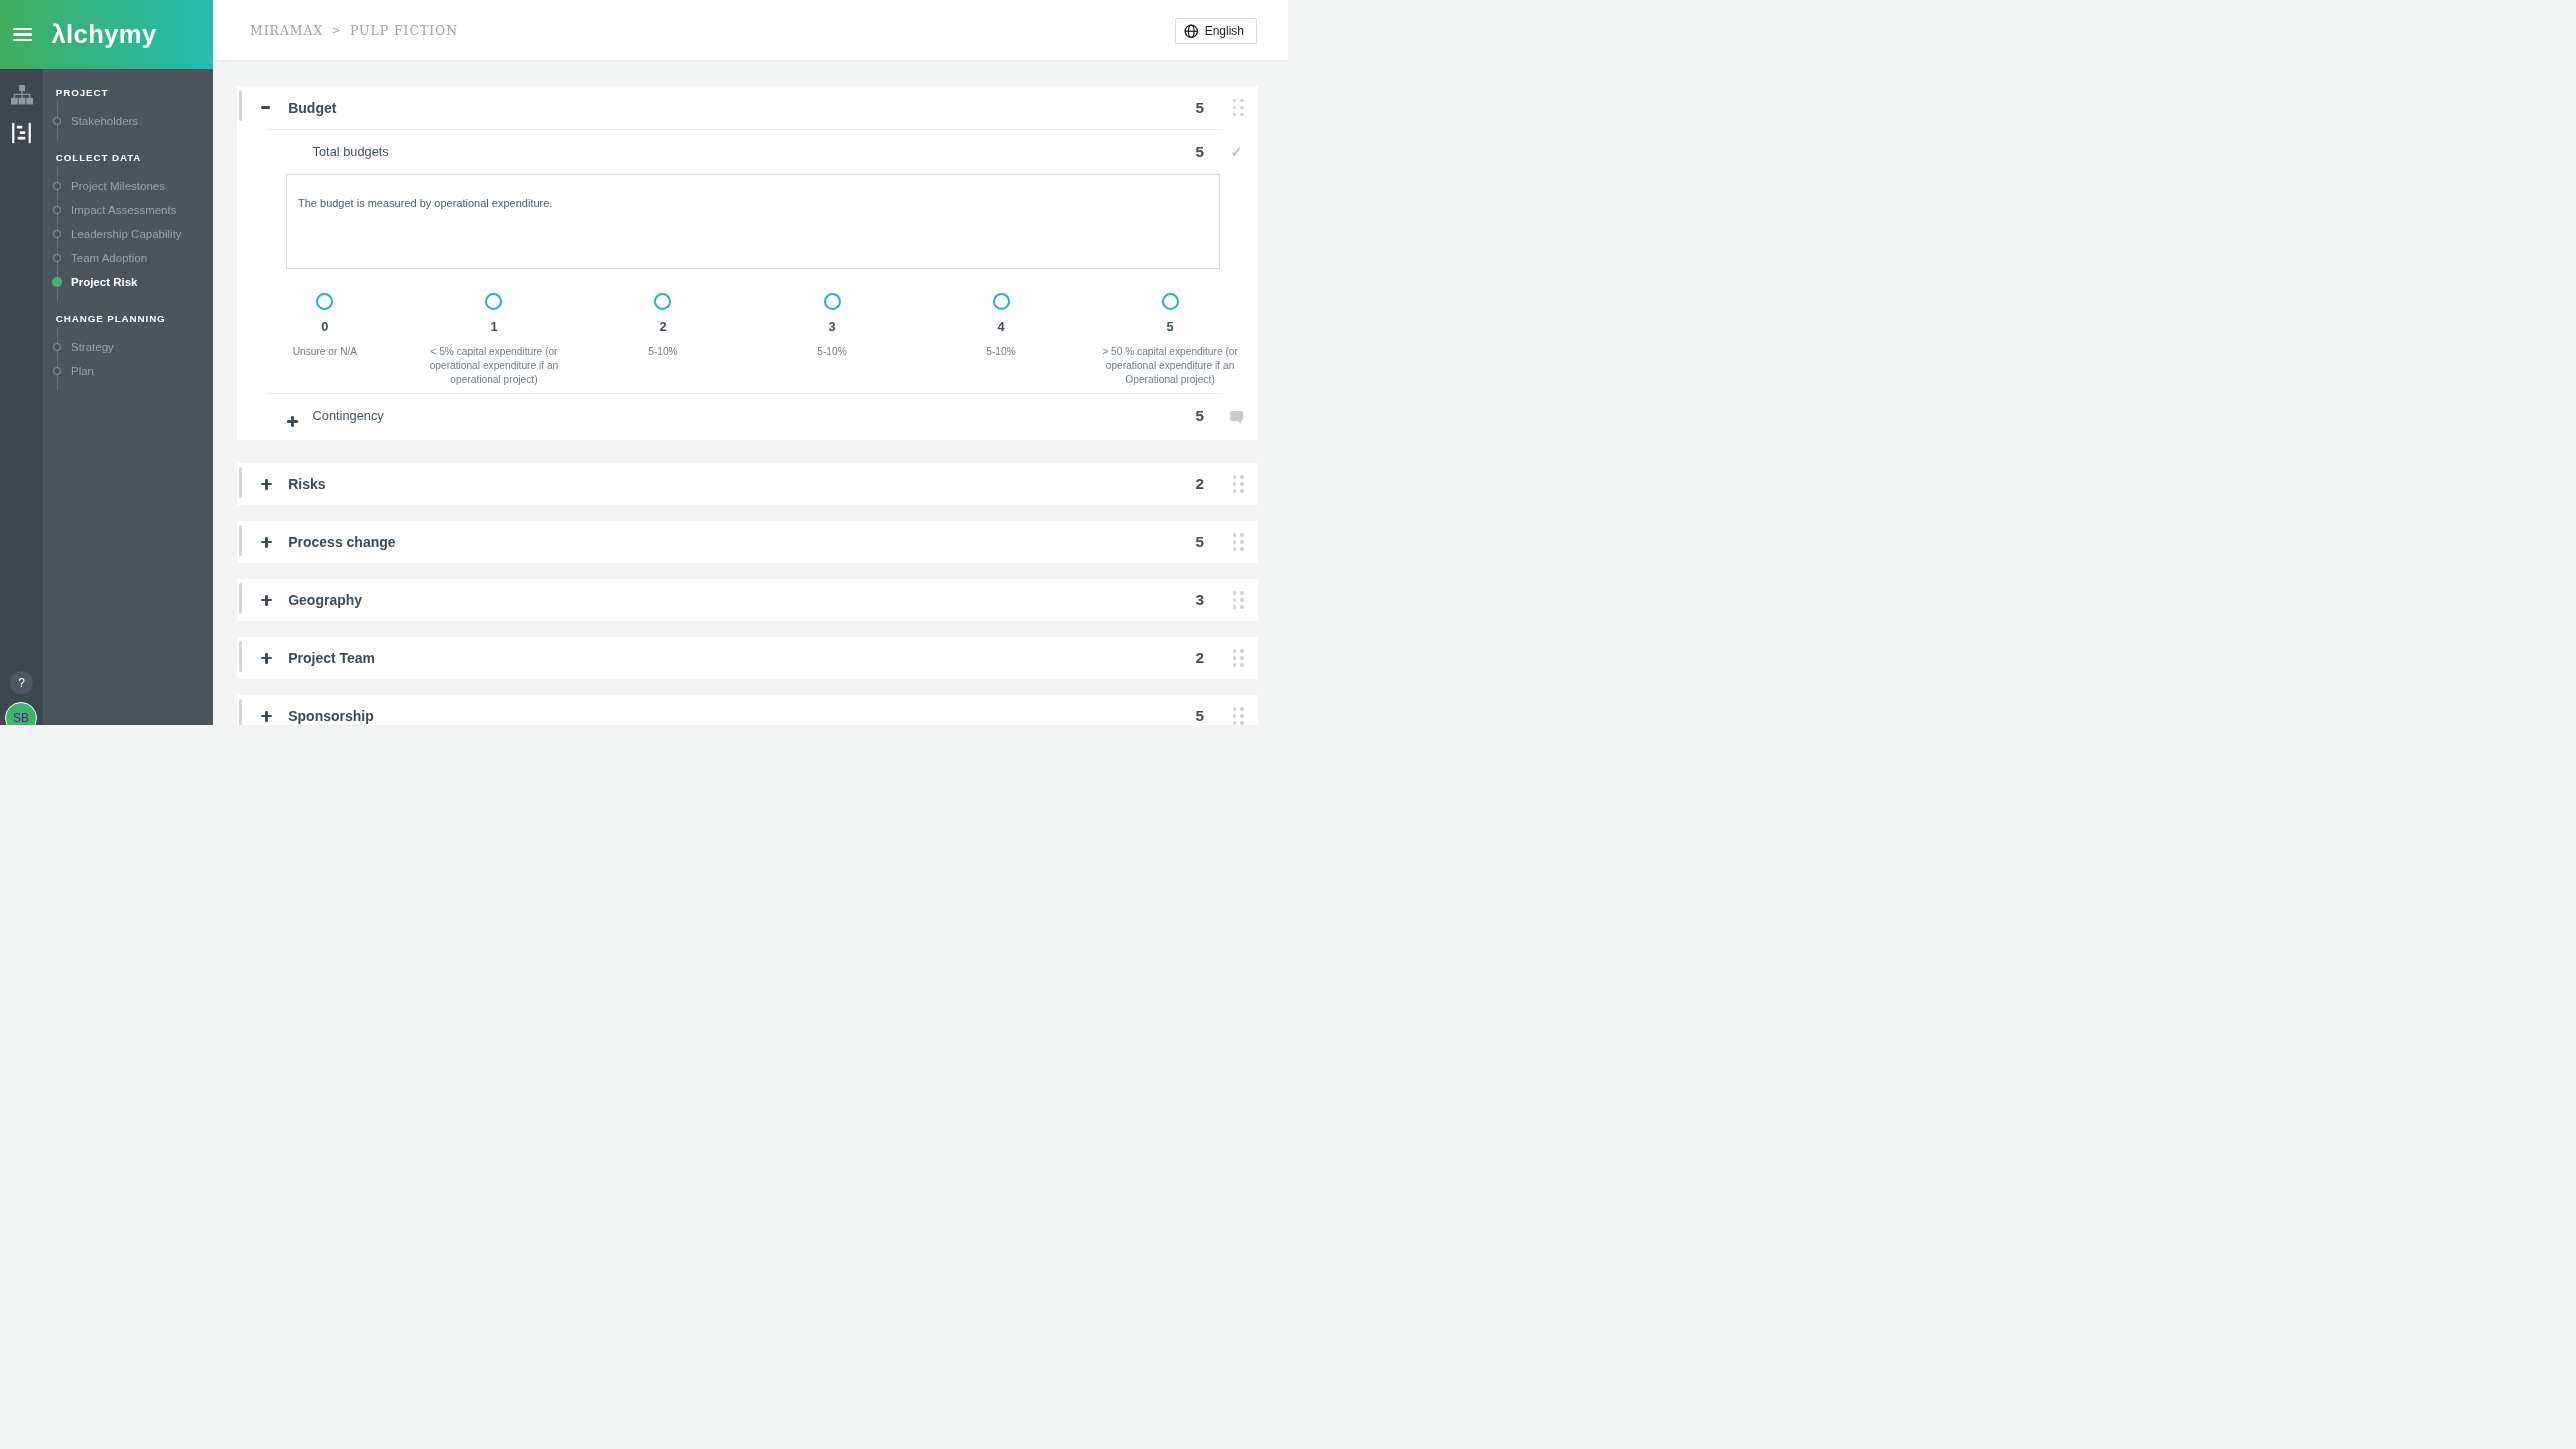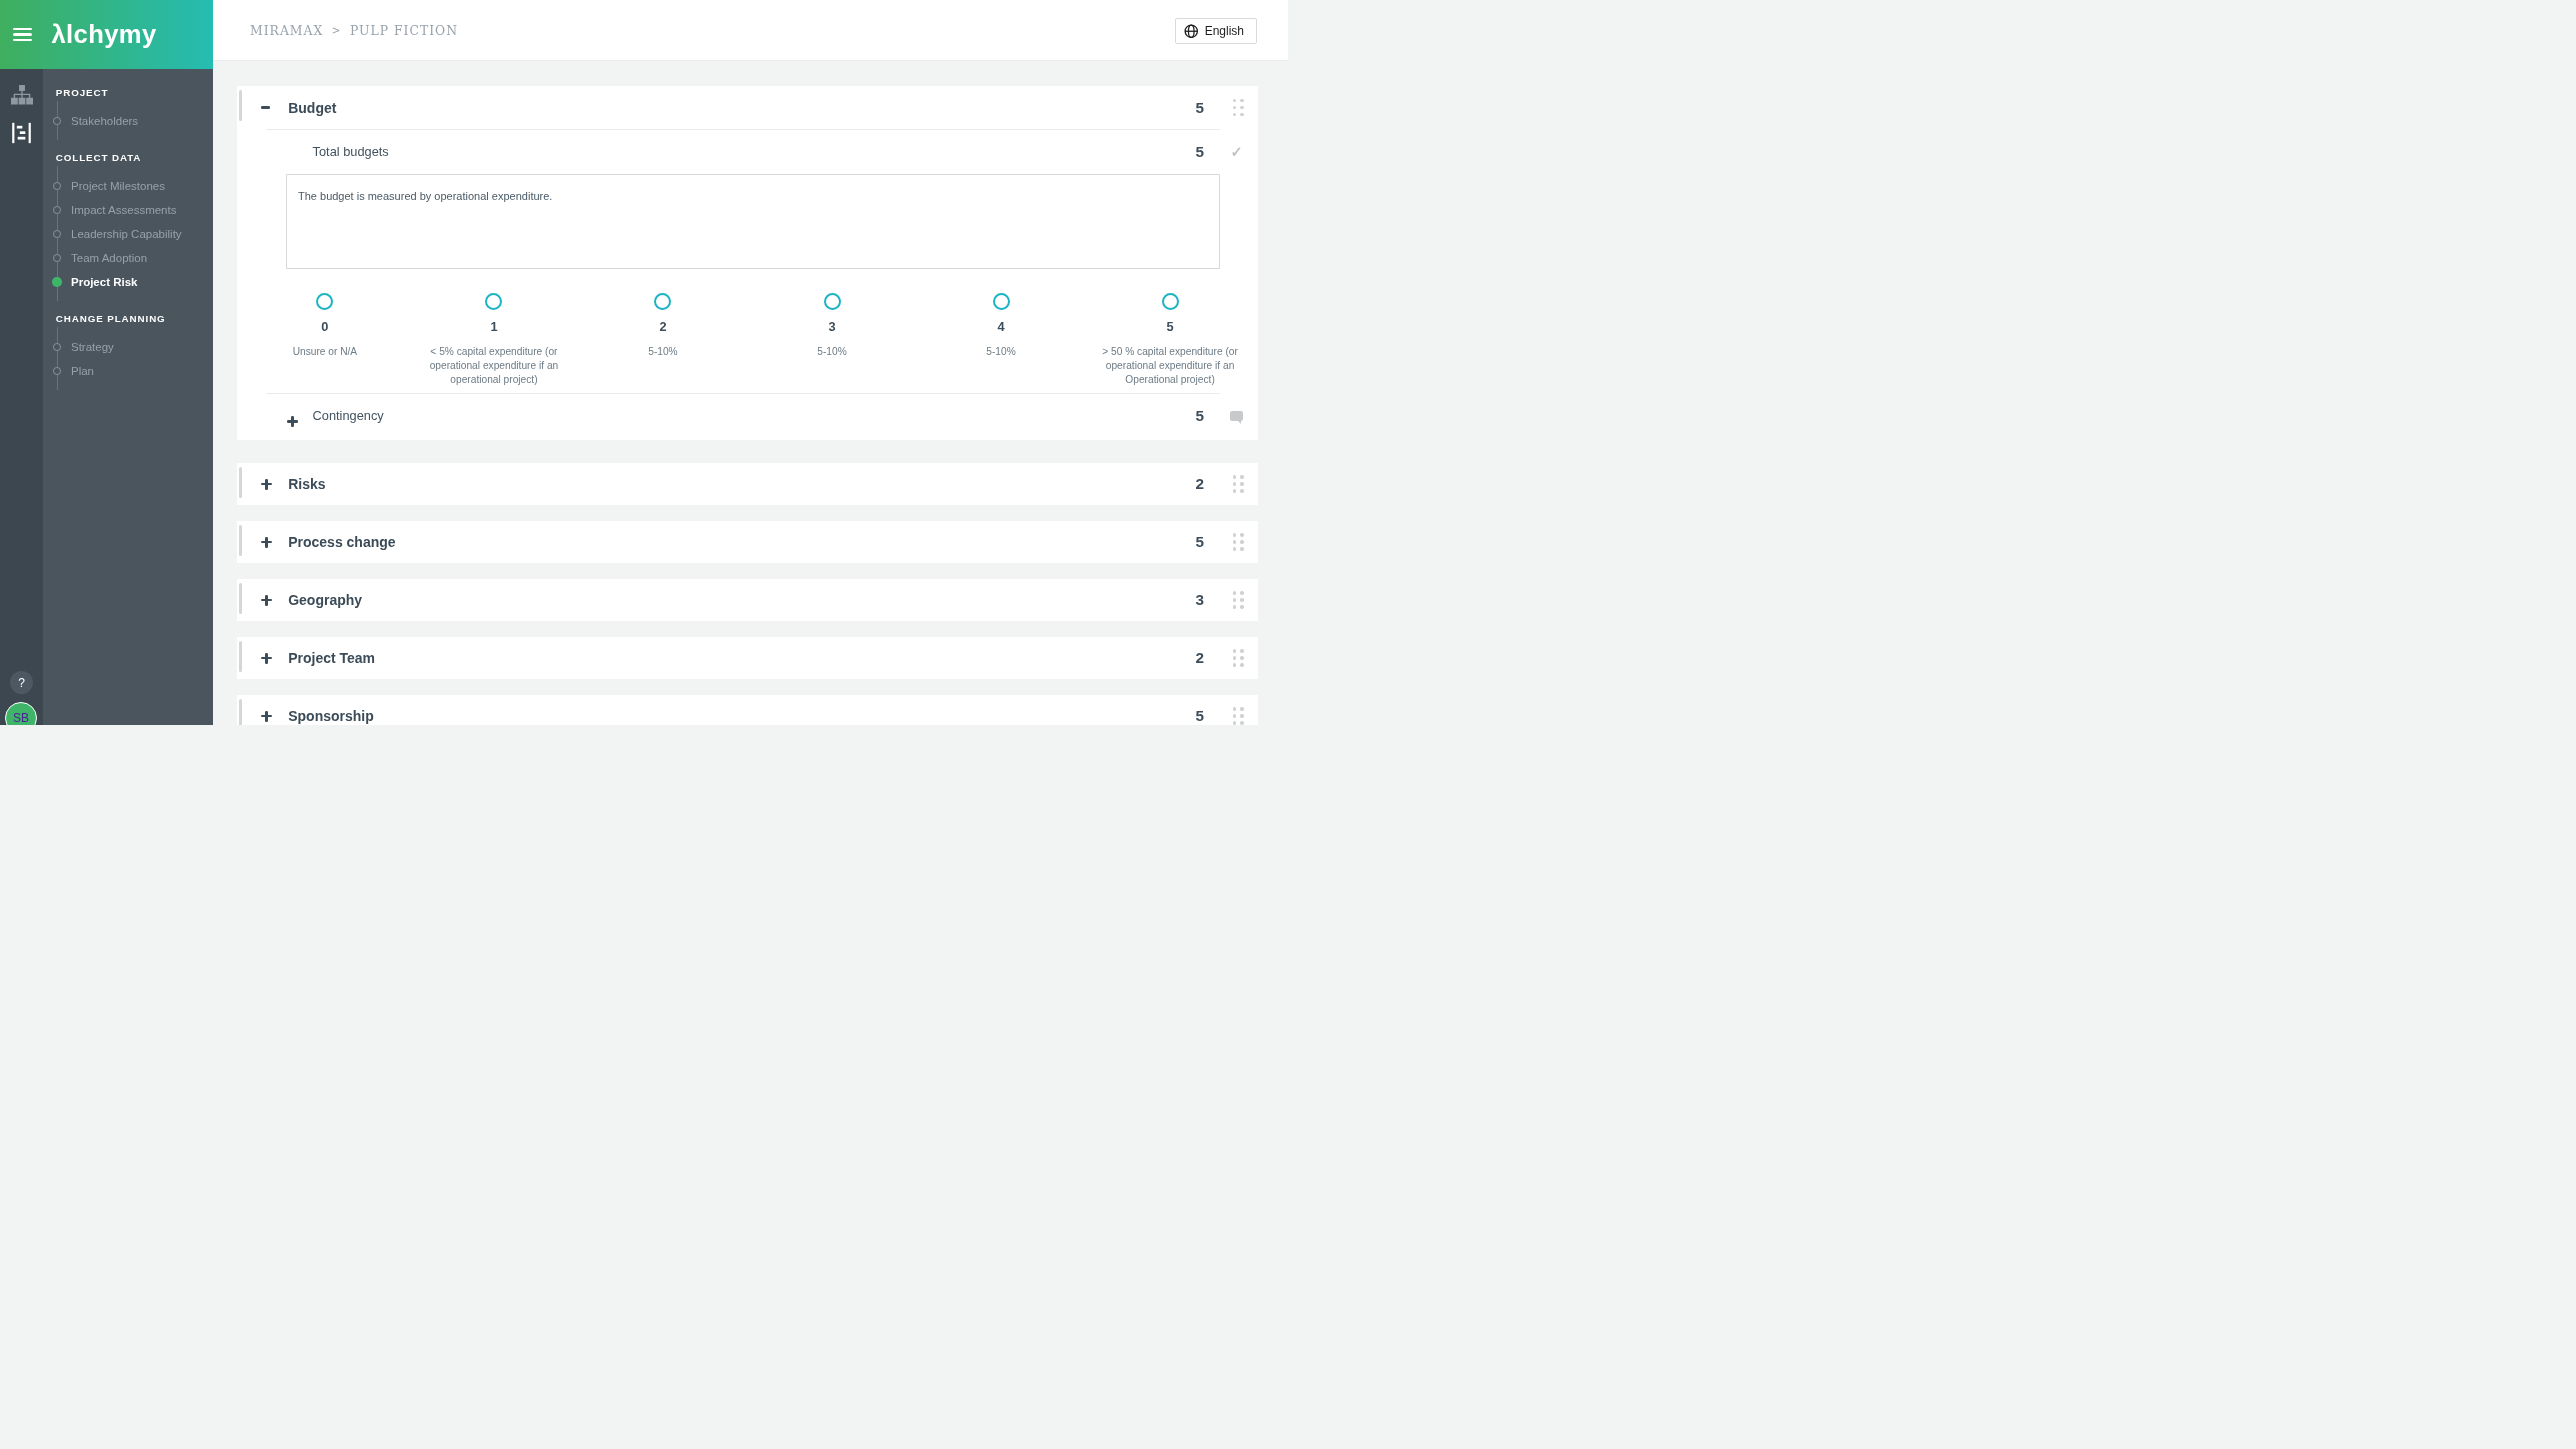--- a/index.html
+++ b/index.html
@@ -79,21 +79,21 @@
   .sub-row{display:flex;align-items:center;height:44px;position:relative;cursor:pointer;}
   .sub-row .toggle{margin-left:50px;width:12px;}
   .sub-row .icon-minus{width:7.7px;height:2.4px;}
   .sub-title{margin-left:13.6px;font-size:12.8px;font-weight:500;color:#42525e;}
   .check-icon{position:absolute;right:15.3px;color:#bdc2c5;font-size:14.5px;font-weight:700;}
   .comment-icon{position:absolute;right:15.3px;width:12.8px;height:10.2px;background:#c7c9cb;border-radius:2.1px;}
   .comment-icon::after{content:"";position:absolute;right:1.7px;top:9.4px;
     border-left:4.3px solid transparent;border-top:4.3px solid #c7c9cb;}
 
   .note-box{display:block;margin-left:49px;width:934px;height:95px;border:0.9px solid #d6d8da;border-radius:0.9px;
-    resize:none;padding:15px 11px;font-family:"Liberation Sans",sans-serif;font-size:11px;color:#4a5a66;outline:none;}
+    resize:none;padding:22px 11px;font-family:"Liberation Sans",sans-serif;font-size:11px;color:#4a5a66;outline:none;}
 
   .scale{display:flex;padding:24px 3.4px 0 3.4px;height:124px;}
   .scale-opt{flex:1;display:flex;flex-direction:column;align-items:center;}
   .scale-circle{width:17px;height:17px;border-radius:50%;border:2.1px solid var(--accent-teal);cursor:pointer;background:#fff;}
   .scale-value{margin-top:9.4px;font-size:12.8px;font-weight:700;color:#3e4e5a;}
   .scale-label{margin-top:11px;font-size:10.2px;color:#6d7b85;text-align:center;line-height:1.35;max-width:186px;}
 
   svg{display:block;}
 </style>
 </head>

